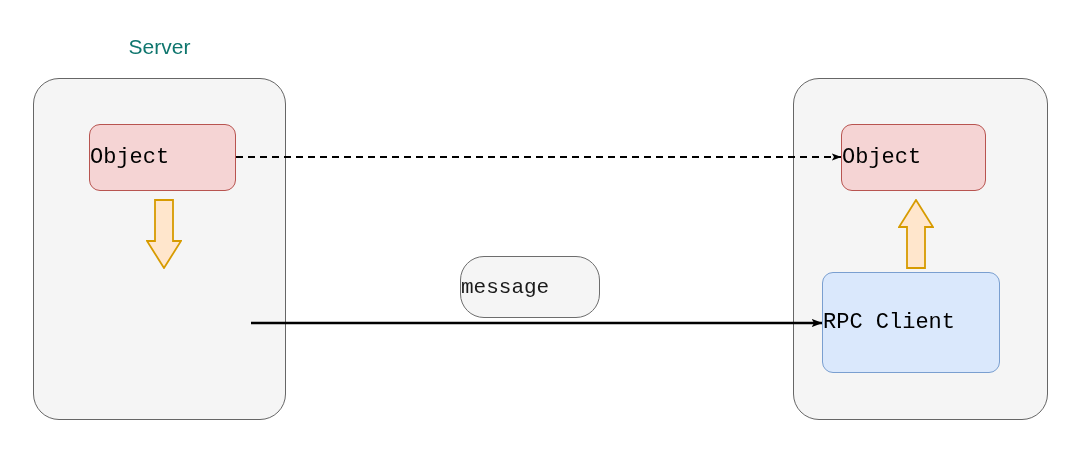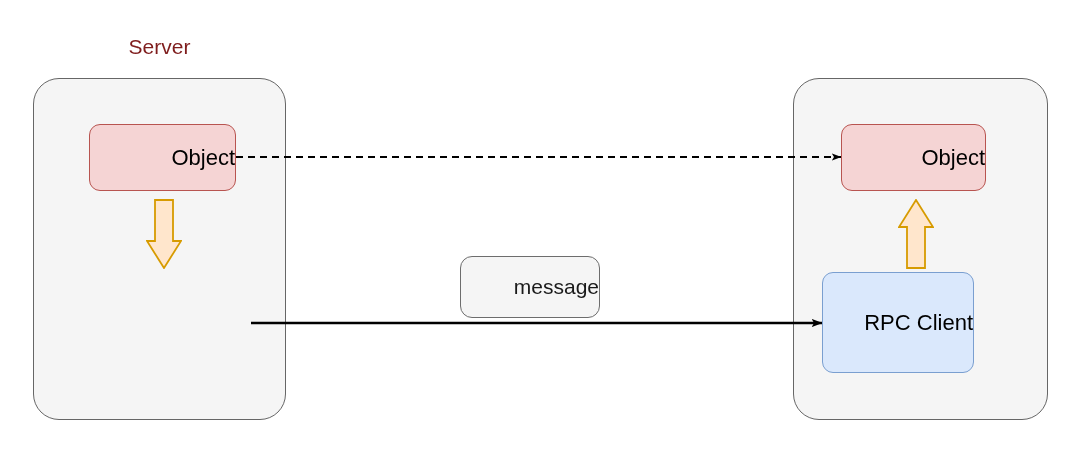--- a/index.html
+++ b/index.html
@@ -23,49 +23,50 @@
     position: absolute;
     background: #f5f5f5;
     border: 1.6px solid #666666;
     border-radius: 26px;
     box-sizing: border-box;
   }
   .group-label {
     position: absolute;
     text-align: center;
     font-size: 21px;
-    color: #7f1d1d;
+    color: #0f766e;
     white-space: nowrap;
     line-height: 1;
   }
 
   
   .node {
     position: absolute;
     box-sizing: border-box;
     display: flex;
     align-items: center;
-    justify-content: flex-end;
+    justify-content: flex-start;
     border-radius: 11px;
     font-size: 22px;
     color: #000000;
     white-space: nowrap;
+    font-family: Liberation Mono, monospace;
   }
   .node.pink {
     background: #f5d4d4;
     border: 1.6px solid #b85450;
   }
   .node.blue {
     background: #dae8fc;
     border: 1.6px solid #7a9fd0;
   }
   .node.plain {
     background: #f5f5f5;
     border: 1.6px solid #6d6d6d;
-    border-radius: 12px;
+    border-radius: 24px;
     font-size: 21px;
     color: #1a1a1a;
   }
 
   
   #wires {
     position: absolute;
     left: 0;
     top: 0;
     width: 1080px;
@@ -108,21 +109,21 @@
 
   <div class="node pink" id="node-server-object" style="left: 89px; top: 124px; width: 147px; height: 67px;">
     <span>Object</span>
   </div>
 
 
   <div class="node pink" id="node-client-object" style="left: 841px; top: 124px; width: 145px; height: 67px;">
     <span>Object</span>
   </div>
 
-  <div class="node blue" id="node-client-rpc" style="left: 822px; top: 272px; width: 152px; height: 101px;">
+  <div class="node blue" id="node-client-rpc" style="left: 822px; top: 272px; width: 178px; height: 101px;">
     <span>RPC Client</span>
   </div>
 
   <div class="node plain" id="node-message" style="left: 460px; top: 256px; width: 140px; height: 62px;">
     <span>message</span>
   </div>
 
 </div>
 
 </body></html>

